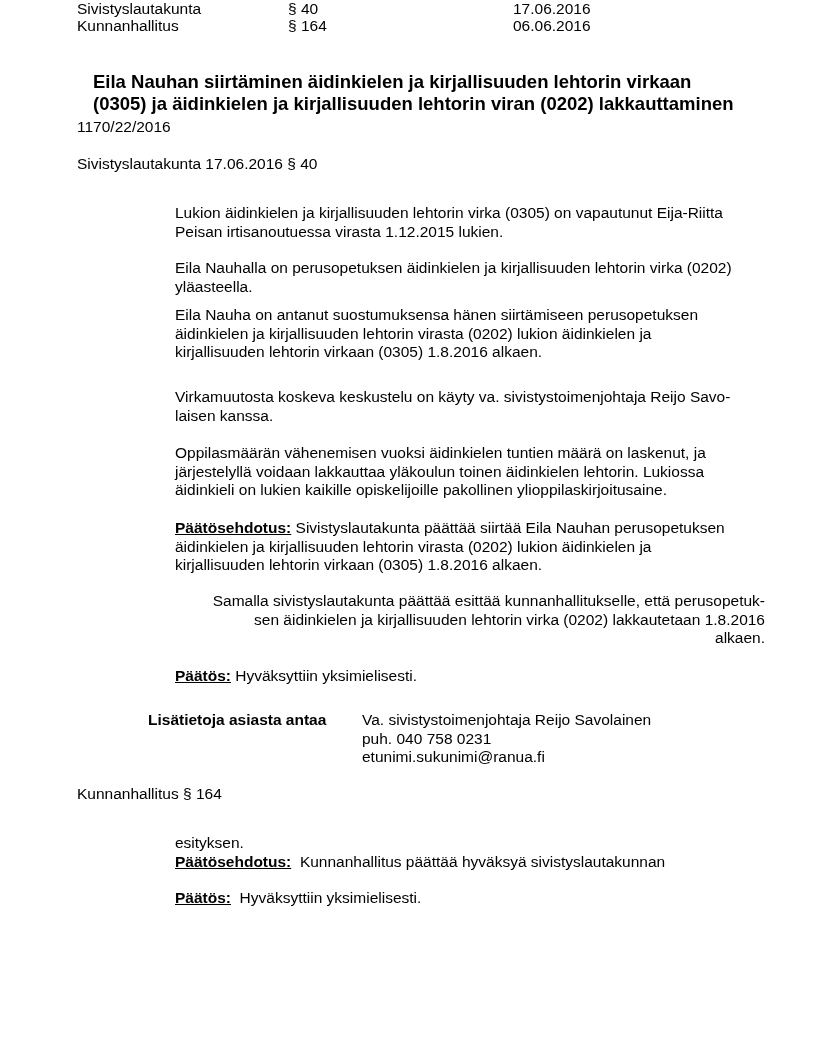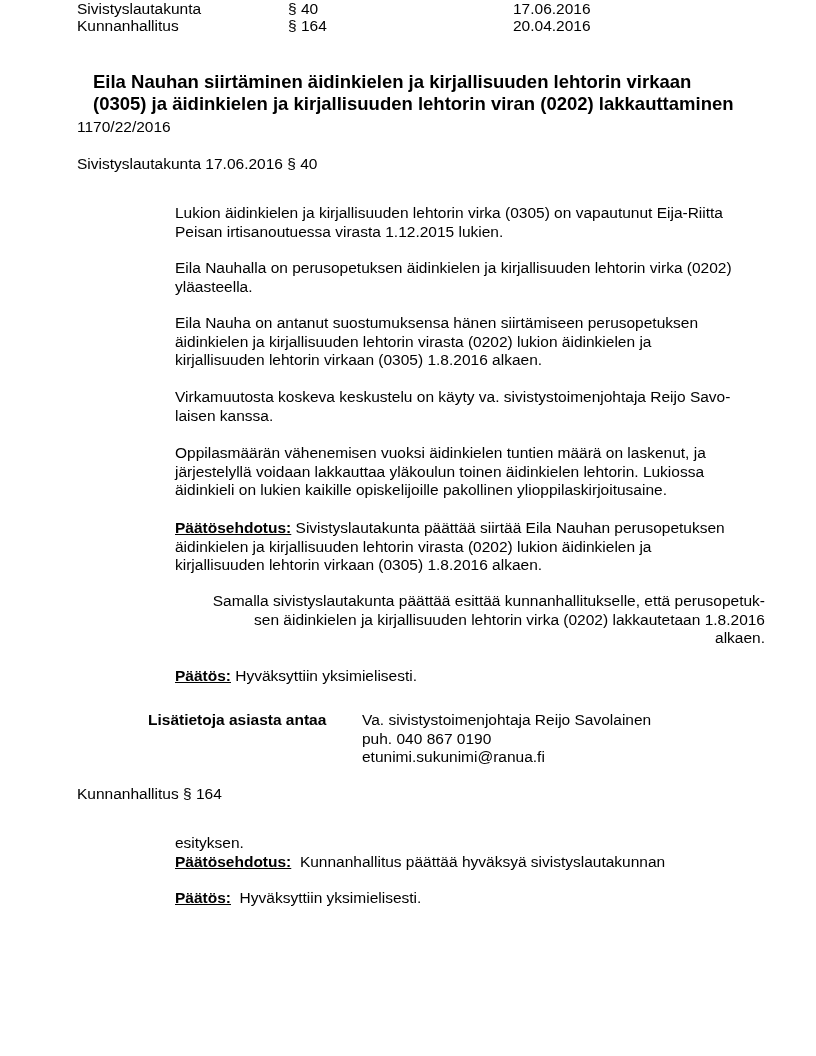--- a/index.html
+++ b/index.html
@@ -27,41 +27,41 @@
 <body>
 
 <div class="hdr-row" style="top:0px;">
   <span class="c1">Sivistyslautakunta</span>
   <span class="c2">§ 40</span>
   <span class="c3">17.06.2016</span>
 </div>
 <div class="hdr-row" style="top:17px;">
   <span class="c1">Kunnanhallitus</span>
   <span class="c2">§ 164</span>
-  <span class="c3">20.04.2016</span>
+  <span class="c3">06.06.2016</span>
 </div>
 
 <h1 class="title">
   <span class="line">Eila Nauhan siirtäminen äidinkielen ja kirjallisuuden lehtorin virkaan</span>
   <span class="line">(0305) ja äidinkielen ja kirjallisuuden lehtorin viran (0202) lakkauttaminen</span>
 </h1>
 
 <div class="abs" style="left:77px; top:118px;">1170/22/2016</div>
 <div class="abs" style="left:77px; top:155px;">Sivistyslautakunta 17.06.2016 § 40</div>
 
 <div class="body" style="top:192px;">
   <p class="para" style="top:0px;">
     <span class="line">Lukion äidinkielen ja kirjallisuuden lehtorin virka (0305) on vapautunut Eija-Riitta</span>
     <span class="line">Peisan irtisanoutuessa virasta 1.12.2015 lukien.</span>
   </p>
   <p class="para" style="top:55px;">
     <span class="line">Eila Nauhalla on perusopetuksen äidinkielen ja kirjallisuuden lehtorin virka (0202)</span>
     <span class="line">yläasteella.</span>
   </p>
-  <p class="para" style="top:110px;">
+  <p class="para" style="top:102px;">
     <span class="line">Eila Nauha on antanut suostumuksensa hänen siirtämiseen perusopetuksen</span>
     <span class="line">äidinkielen ja kirjallisuuden lehtorin virasta (0202) lukion äidinkielen ja</span>
     <span class="line">kirjallisuuden lehtorin virkaan (0305) 1.8.2016 alkaen.</span>
   </p>
   <p class="para" style="top:184px;">
     <span class="line">Virkamuutosta koskeva keskustelu on käyty va. sivistystoimenjohtaja Reijo Savo-</span>
     <span class="line">laisen kanssa.</span>
   </p>
   <p class="para" style="top:240px;">
     <span class="line">Oppilasmäärän vähenemisen vuoksi äidinkielen tuntien määrä on laskenut, ja</span>
@@ -79,21 +79,21 @@
     <span class="line">alkaen.</span>
   </p>
   <p class="para" style="top:463px;">
     <span class="line"><span class="lbl">Päätös:</span><span> Hyväksyttiin yksimielisesti.</span></span>
   </p>
 </div>
 
 <div class="abs" style="left:148px; top:711px;font-weight:bold;">Lisätietoja asiasta antaa</div>
 <div class="abs" style="left:362px; top:711px;">
   <span class="line">Va. sivistystoimenjohtaja Reijo Savolainen</span>
-  <span class="line">puh. 040 867 0190</span>
+  <span class="line">puh. 040 758 0231</span>
   <span class="line">etunimi.sukunimi@ranua.fi</span>
 </div>
 
 <div class="abs" style="left:77px; top:785px;">Kunnanhallitus § 164</div>
 <div class="body" style="top:822px;">
   <p class="para" style="top:0px;">
     <span class="line">esityksen.</span>
     <span class="line"><span class="lbl">Päätösehdotus:</span><span style="white-space:pre;">  Kunnanhallitus päättää hyväksyä sivistyslautakunnan</span></span>
   </p>
   <p class="para" style="top:55px;">

